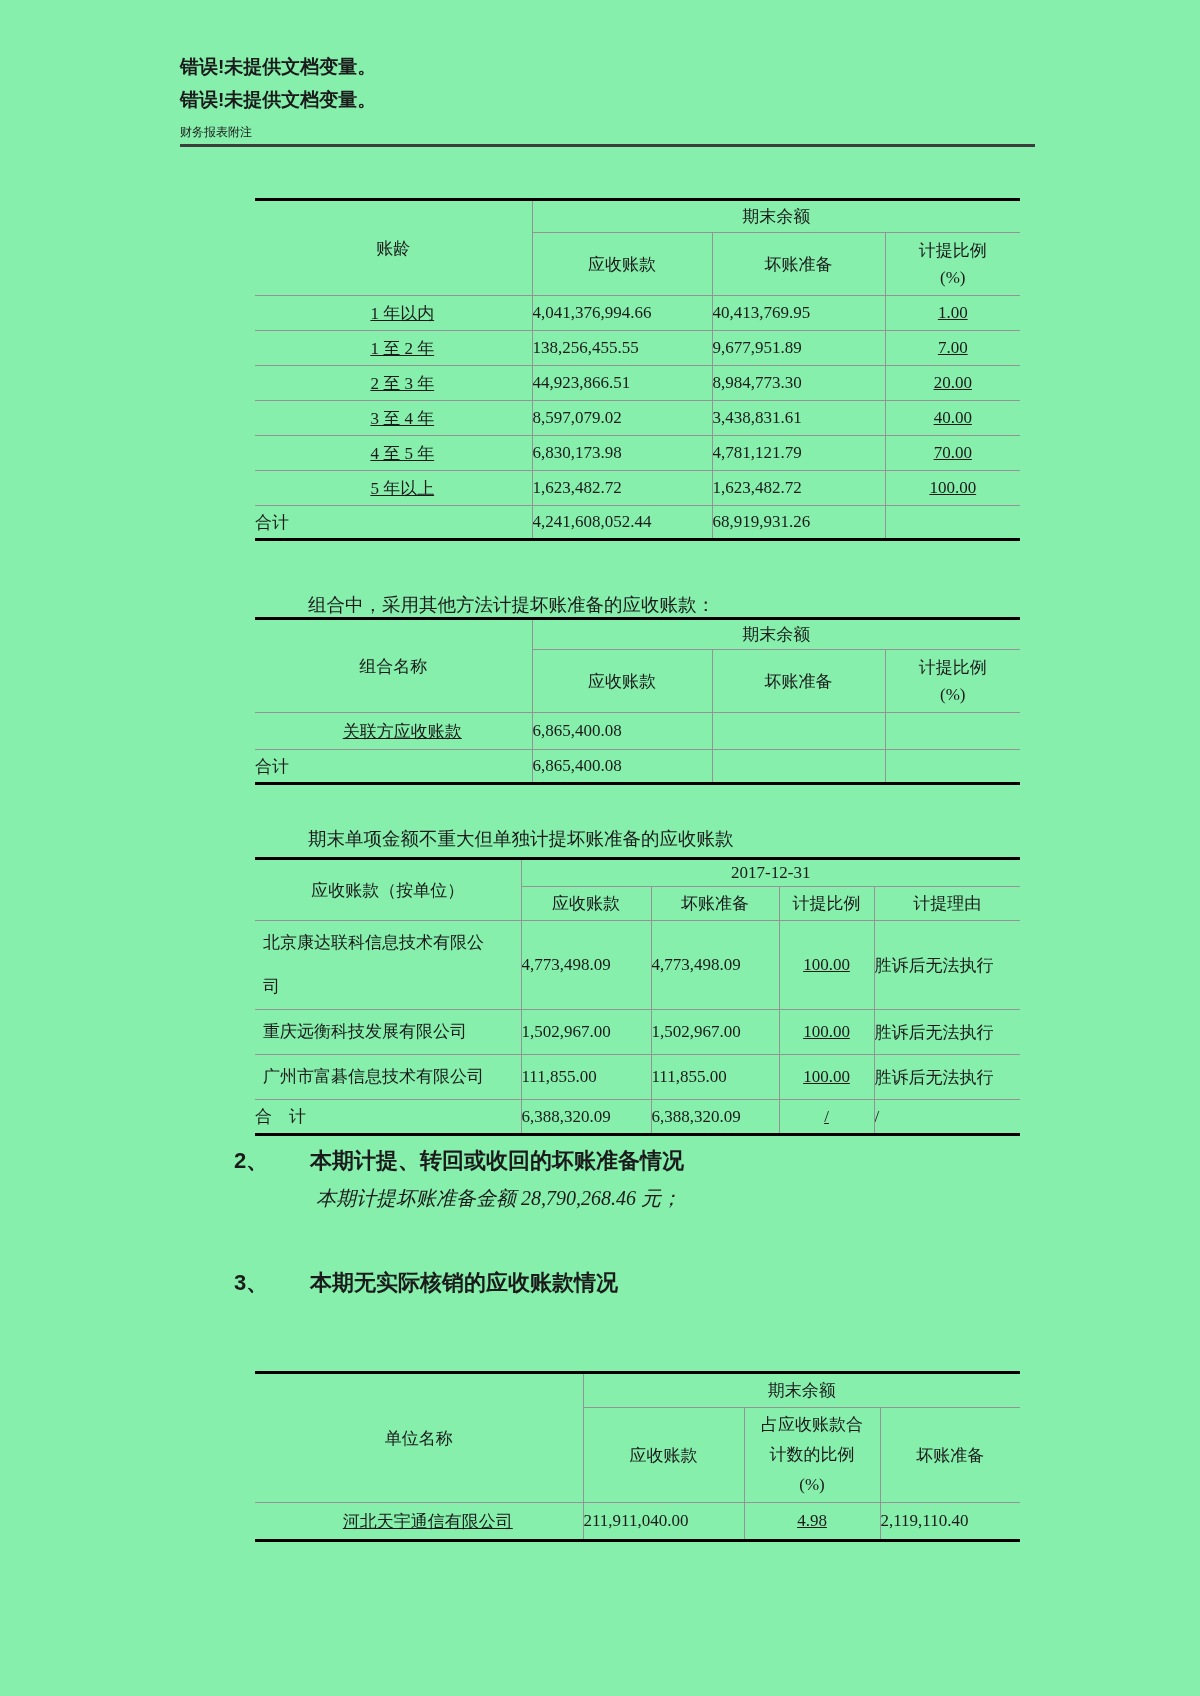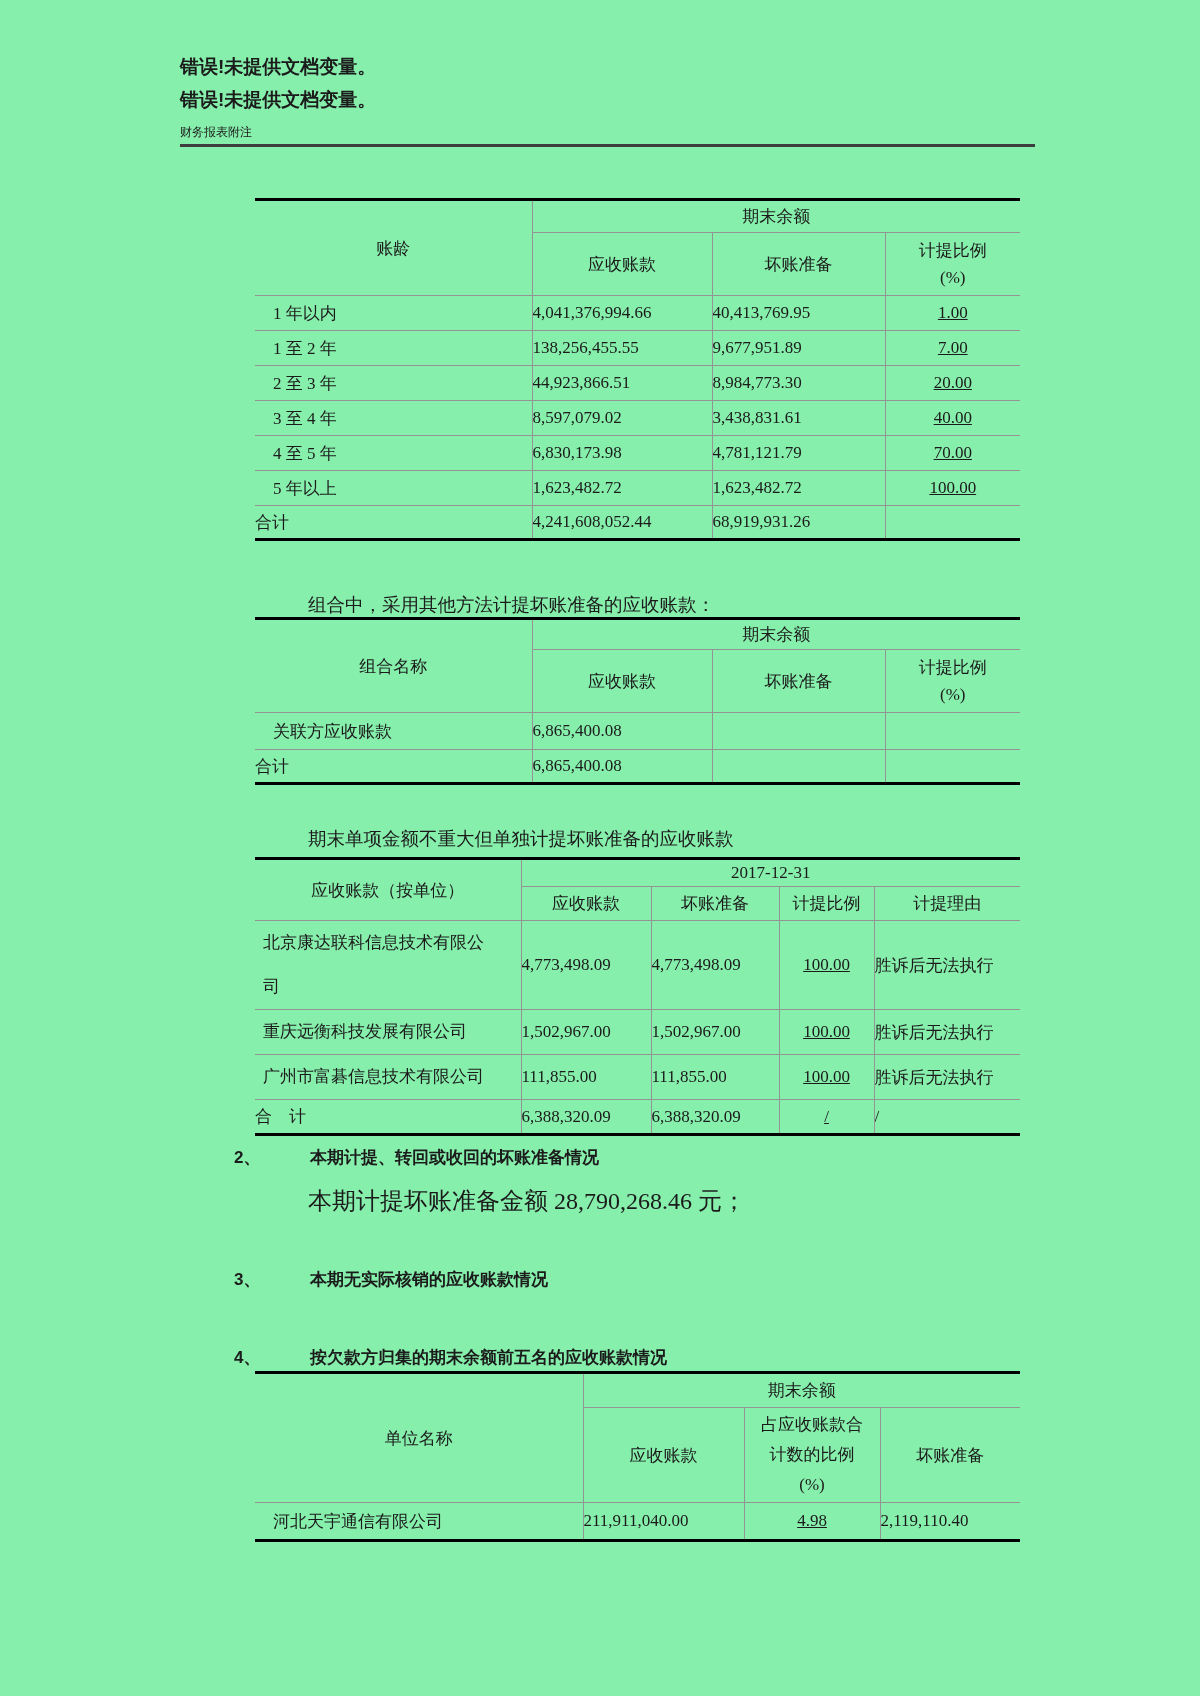--- a/index.html
+++ b/index.html
@@ -16,21 +16,21 @@
   
   .tbl-title{position:absolute;left:308px;font-size:18.5px;white-space:nowrap;}
 
   
   table{position:absolute;left:255px;border-collapse:collapse;table-layout:fixed;
         border-top:3px solid #000;border-bottom:3px solid #000;
         border-left-style:hidden;border-right-style:hidden;font-size:17px;}
   th,td{border:1px solid #949494;font-weight:normal;padding:0;vertical-align:middle;
         overflow:hidden;}
   th{text-align:center;}
-  .lbl{text-align:left;padding-left:18px;}
+  .lbl{text-align:center;padding-left:18px;text-decoration:underline;}
   .num{text-align:left;padding-right:14px;font-variant-numeric:tabular-nums;}
   .pct{text-align:center;text-decoration:underline;}
   .ctr{text-align:left;}
   .two-line div{line-height:27px;}
   .three-line div{line-height:30px;}
 
   #table1{top:198px;}
   #table1 .h1{height:33px;}
   #table1 .h2 th{height:62px;}
   #table1 td{height:34px;}
@@ -49,23 +49,23 @@
   #table3 tr.r1 td{height:64px;}
   #table3 .company{padding-left:8px;padding-right:36px;line-height:44px;text-align:left;}
 
   #table4{top:1371px;}
   #table4 .h1{height:35px;}
   #table4 .h2 th{height:94px;}
   #table4 td{height:36px;}
 
   
   .sec{position:absolute;left:234px;font-family:"Liberation Sans","DejaVu Sans",sans-serif;
-       font-weight:bold;font-size:17px;white-space:nowrap;}
+       font-weight:bold;font-size:22px;white-space:nowrap;}
   .sec-num{display:inline-block;width:76px;}
-  .para{position:absolute;left:308px;font-size:24px;white-space:nowrap;}
+  .para{position:absolute;left:316px;font-size:20px;white-space:nowrap;font-style:italic;}
 </style>
 </head>
 <body>
 
 <div class="page">
 
   <div class="doc-header">
     <div class="hdr-bold">错误!未提供文档变量。</div>
     <div class="hdr-bold">错误!未提供文档变量。</div>
     <div class="hdr-plain">财务报表附注</div>
@@ -226,23 +226,20 @@
 
   <div class="sec" style="top:1146px;">
     <span class="sec-num">2、</span><span>本期计提、转回或收回的坏账准备情况</span>
   </div>
   <div class="para" style="top:1185px;">本期计提坏账准备金额 28,790,268.46 元；</div>
 
   <div class="sec" style="top:1268px;">
     <span class="sec-num">3、</span><span>本期无实际核销的应收账款情况</span>
   </div>
 
-  <div class="sec" style="top:1346px;">
-    <span class="sec-num">4、</span><span>按欠款方归集的期末余额前五名的应收账款情况</span>
-  </div>
 
   <table id="table4">
     <colgroup>
         <col style="width:328px">
         <col style="width:161px">
         <col style="width:136px">
         <col style="width:140px">
       </colgroup>
     <tbody>
         <tr class="h1">

